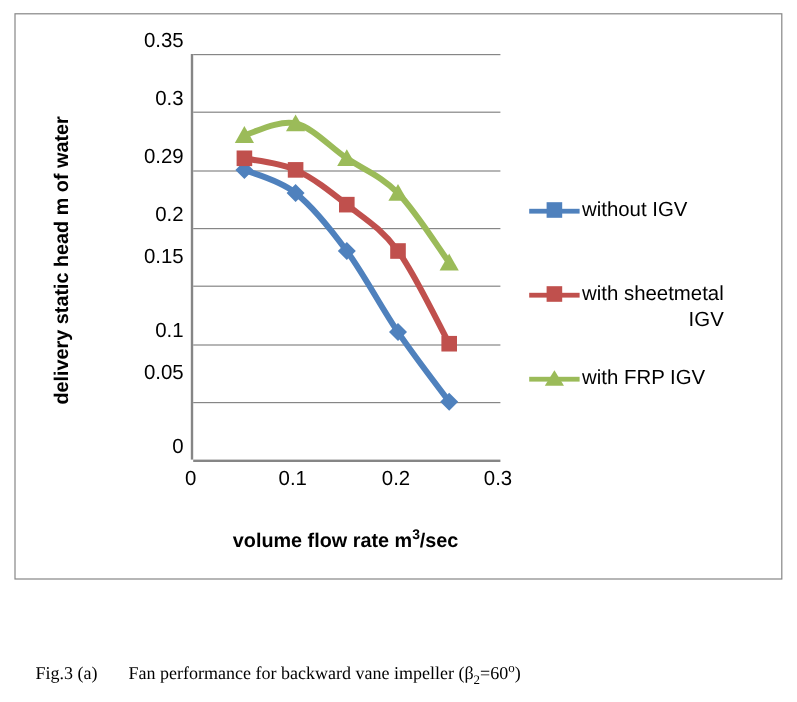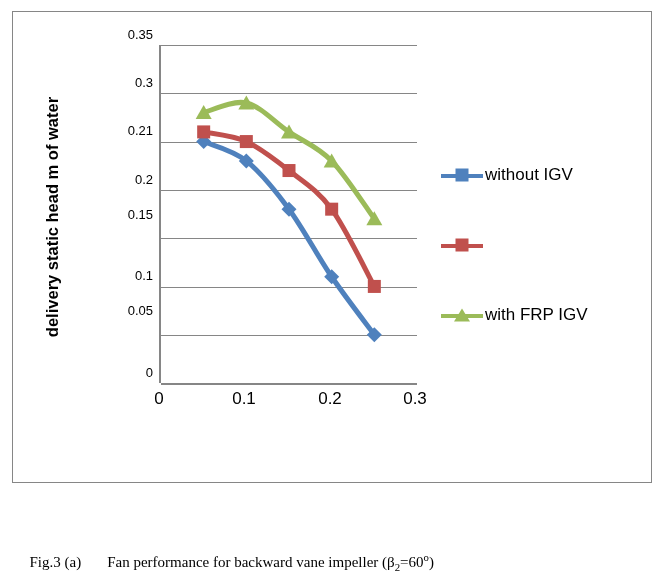--- a/index.html
+++ b/index.html
@@ -47,21 +47,21 @@
     color: #000000;
     white-space: nowrap;
   }
 
   
   .y-tick {
     position: absolute;
     right: 0;
     width: 62px;
     text-align: right;
-    font-size: 13px;
+    font-size: 17px;
     color: #000000;
     line-height: 1;
     transform: translateY(-50%);
   }
   #y-ticks {
     position: absolute;
     left: 72px;
     top: 0;
     width: 68px;
     height: 100%;
@@ -196,21 +196,21 @@
 </head>
 <body>
 
 <div id="chart-frame">
 
   <div id="y-axis-title">delivery static head m of water</div>
 
   <div id="y-ticks">
     <div class="y-tick" style="top:22px">0.35</div>
     <div class="y-tick" style="top:70px">0.3</div>
-    <div class="y-tick" style="top:118px">0.21</div>
+    <div class="y-tick" style="top:118px">0.29</div>
     <div class="y-tick" style="top:167px">0.2</div>
     <div class="y-tick" style="top:202px">0.15</div>
     <div class="y-tick" style="top:263px">0.1</div>
     <div class="y-tick" style="top:298px">0.05</div>
     <div class="y-tick" style="top:360px">0</div>
   </div>
 
   <div id="plot-area">
     <div class="gridline" style="top:0px"></div>
     <div class="gridline" style="top:48px"></div>
@@ -243,36 +243,41 @@
       </svg>
   </div>
 
   <div id="x-ticks">
     <div class="x-tick" style="left:0px">0</div>
     <div class="x-tick" style="left:85px">0.1</div>
     <div class="x-tick" style="left:171px">0.2</div>
     <div class="x-tick" style="left:256px">0.3</div>
   </div>
 
+  <div id="x-axis-title">
+    <span>volume flow rate m<sup style="font-size:0.7em">3</sup>/sec</span>
+  </div>
 
   <div id="legend">
 
     <div class="legend-entry" style="top:0px">
       <span class="legend-key">
         <span class="key-line" id="lk0" style="background: rgb(79, 129, 189);"></span>
         <span class="key-marker m-diamond" id="lm0" style="background: rgb(79, 129, 189);"></span>
       </span>
       <span class="legend-label">without IGV</span>
     </div>
 
     <div class="legend-entry" style="top:70px">
       <span class="legend-key">
         <span class="key-line" id="lk1" style="background: rgb(192, 80, 77);"></span>
         <span class="key-marker m-square" id="lm1" style="transform: translate(-50%, -50%); background: rgb(192, 80, 77);"></span>
       </span>
+      <span class="legend-label">with sheetmetal
+IGV</span>
     </div>
 
     <div class="legend-entry" style="top:140px">
       <span class="legend-key">
         <span class="key-line" id="lk2" style="background: rgb(155, 187, 89);"></span>
         <span class="key-marker m-triangle" id="lm2" style="transform: translate(-50%, -50%); border-bottom: 13px solid rgb(155, 187, 89);"></span>
       </span>
       <span class="legend-label">with FRP IGV</span>
     </div>
 

